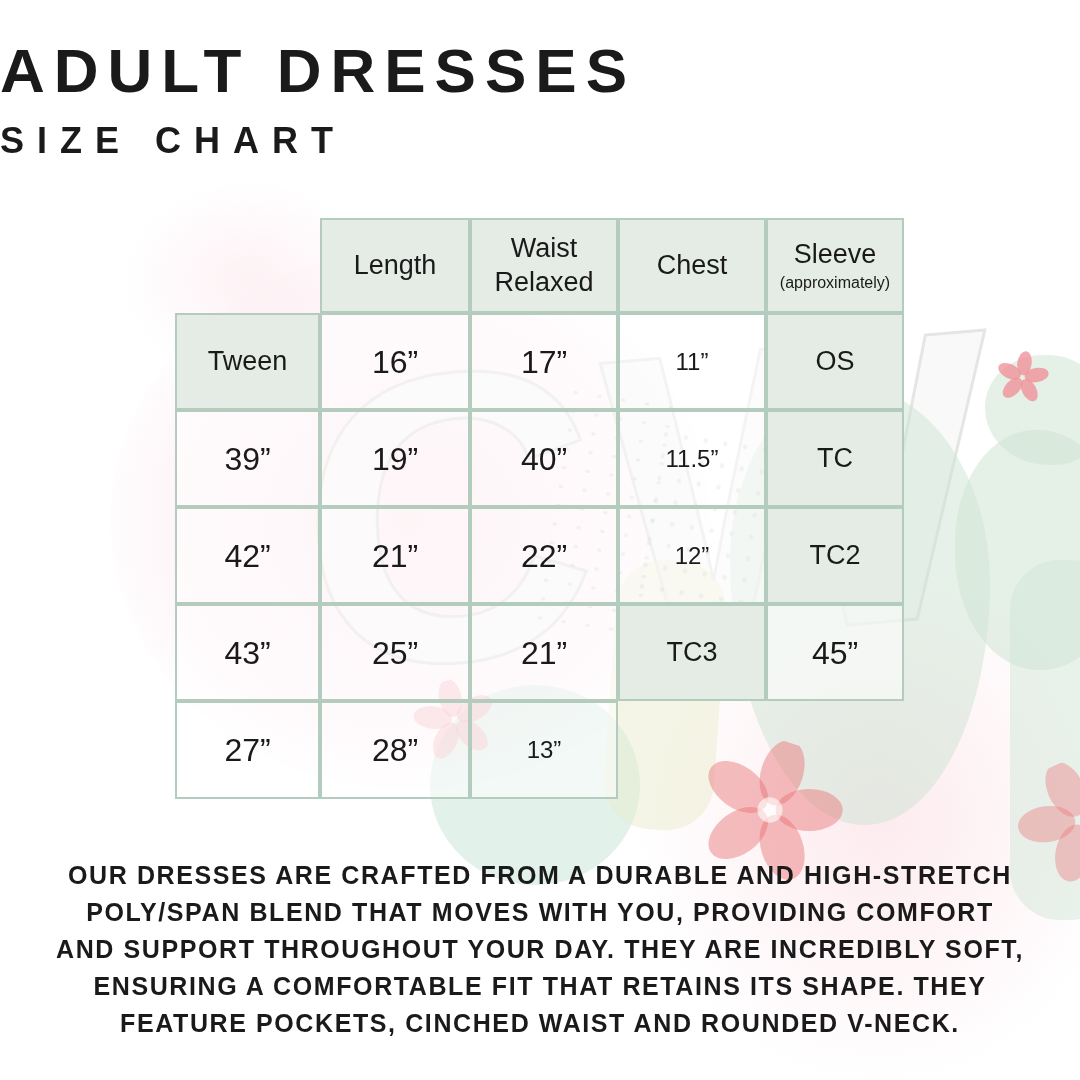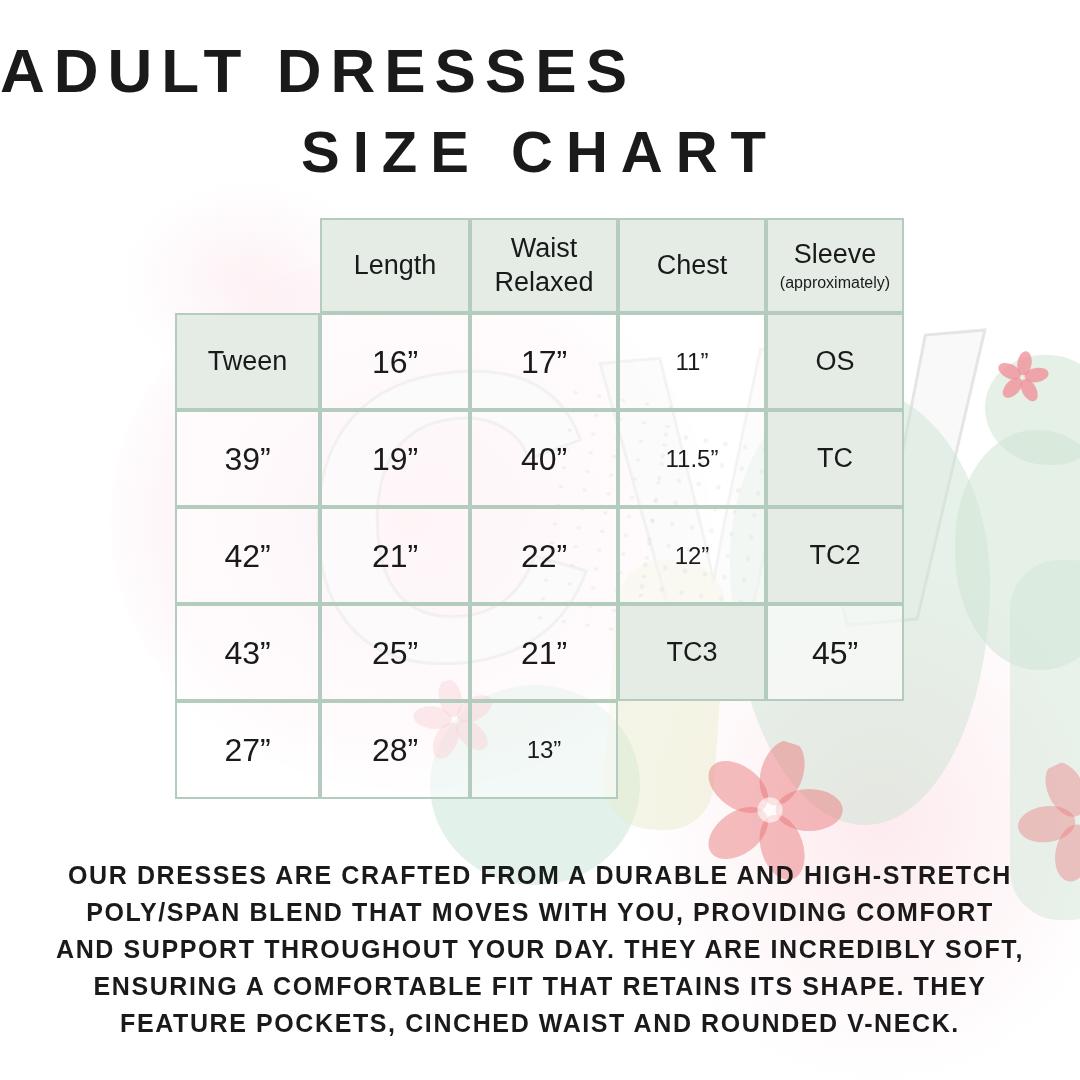--- a/index.html
+++ b/index.html
@@ -46,22 +46,22 @@
   .flower-cactus-top{left:995px;top:350px;width:55px;height:55px;color:rgba(240,140,150,0.75);transform:rotate(8deg);}
   .flower-edge{left:1020px;top:760px;width:120px;height:120px;color:rgba(236,120,122,0.4);transform:rotate(-25deg);}
 
   
   .content{position:absolute;inset:0;z-index:1;}
   .title-1{
     position:absolute;top:40px;left:0;width:100%;text-align:left;
     font-size:62px;font-weight:700;letter-spacing:9px;line-height:1;
   }
   .title-2{
-    position:absolute;top:123px;left:0;width:100%;text-align:center;
-    font-size:58px;font-weight:700;letter-spacing:13px;line-height:1;
+    position:absolute;top:123px;left:0;width:100%;
+    font-size:36px;font-weight:700;letter-spacing:13px;line-height:1;
   }
   .size-table{
     position:absolute;left:175px;top:218px;
     display:grid;
     grid-template-columns:145px 150px 148px 148px 138px;
     grid-template-rows:95px 97px 97px 97px 97px 98px;
   }
   .cell{
     border:2px solid #b4ccbe;
     display:flex;flex-direction:column;align-items:center;justify-content:center;

